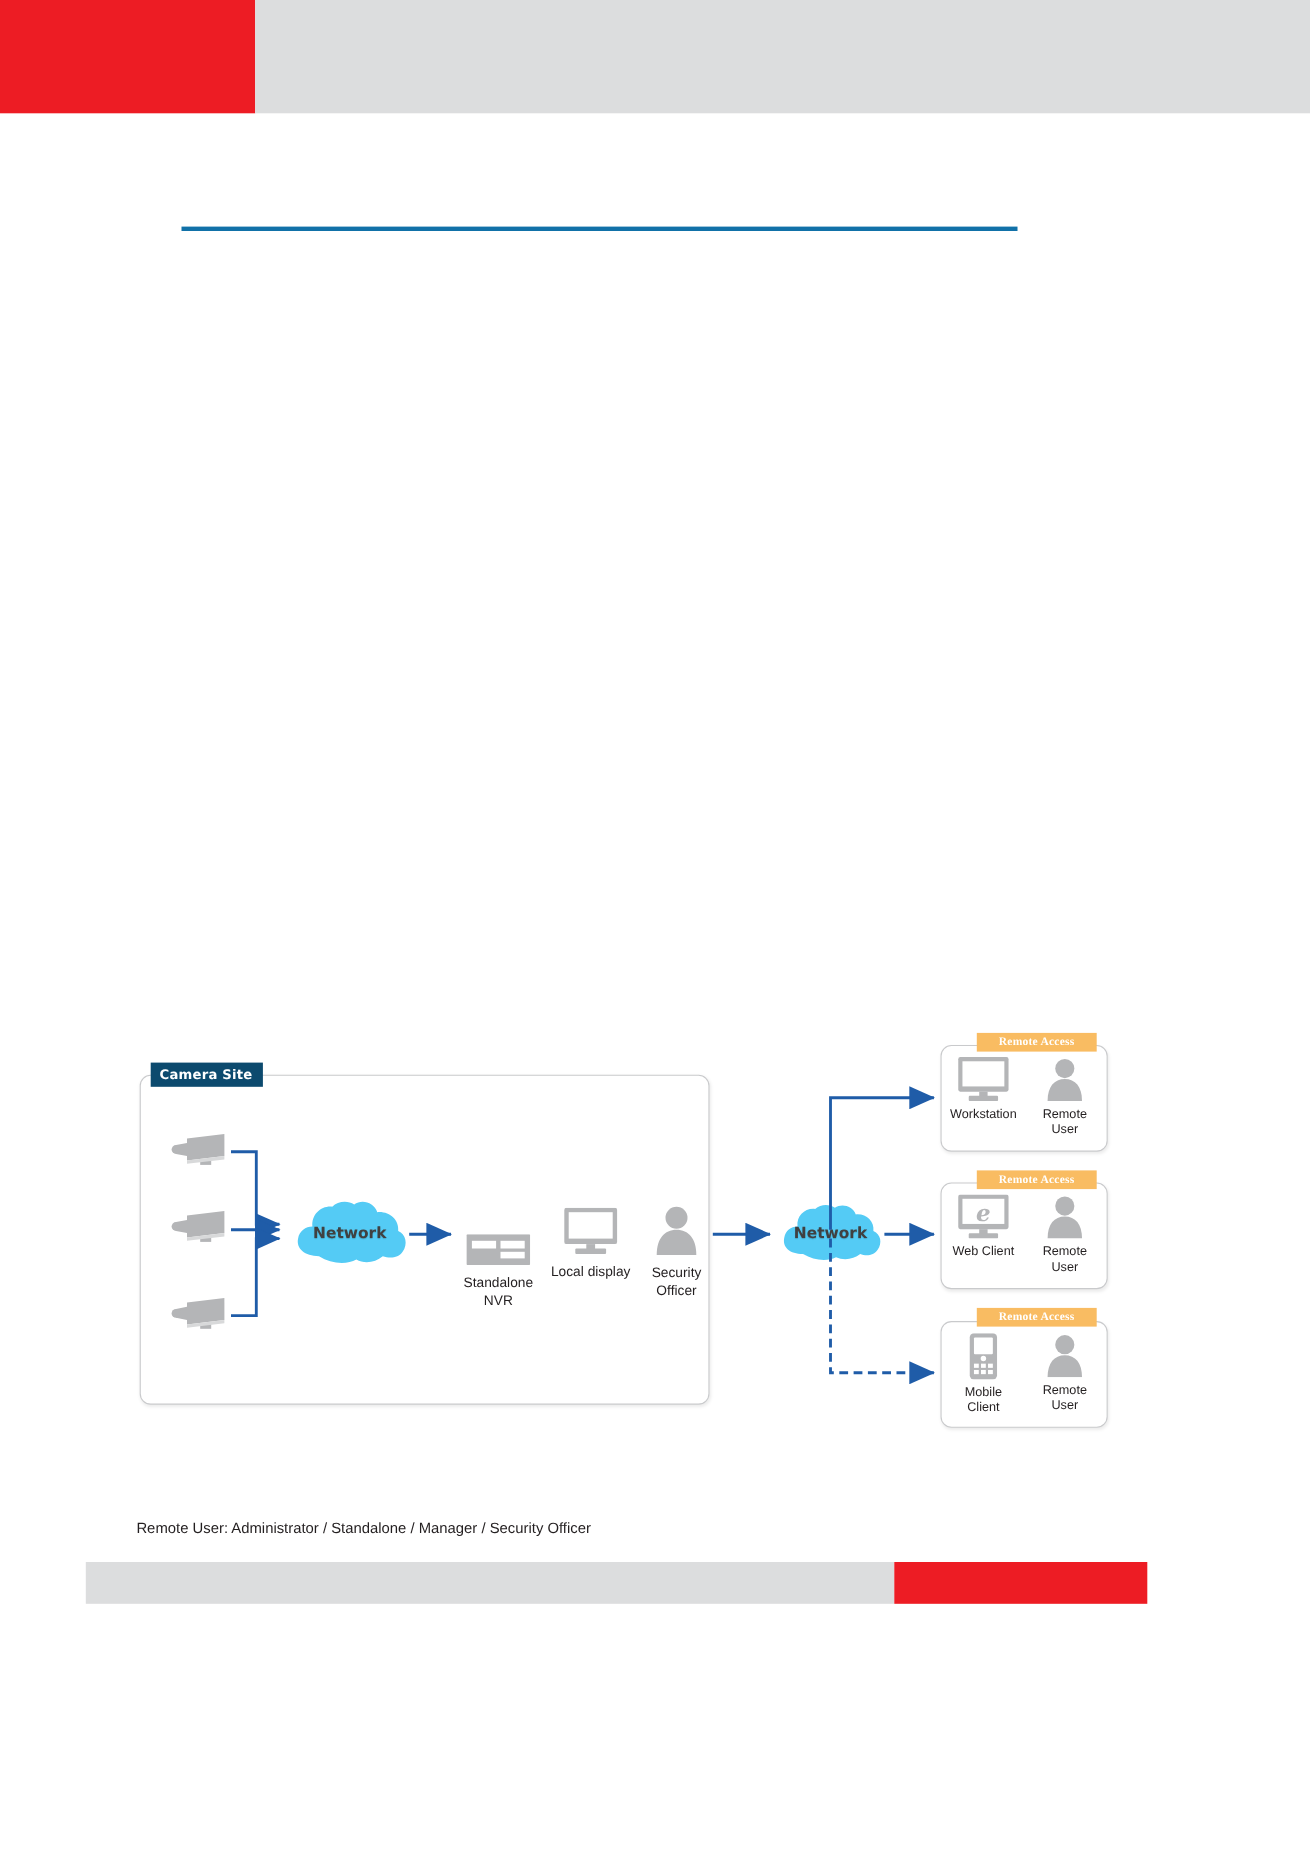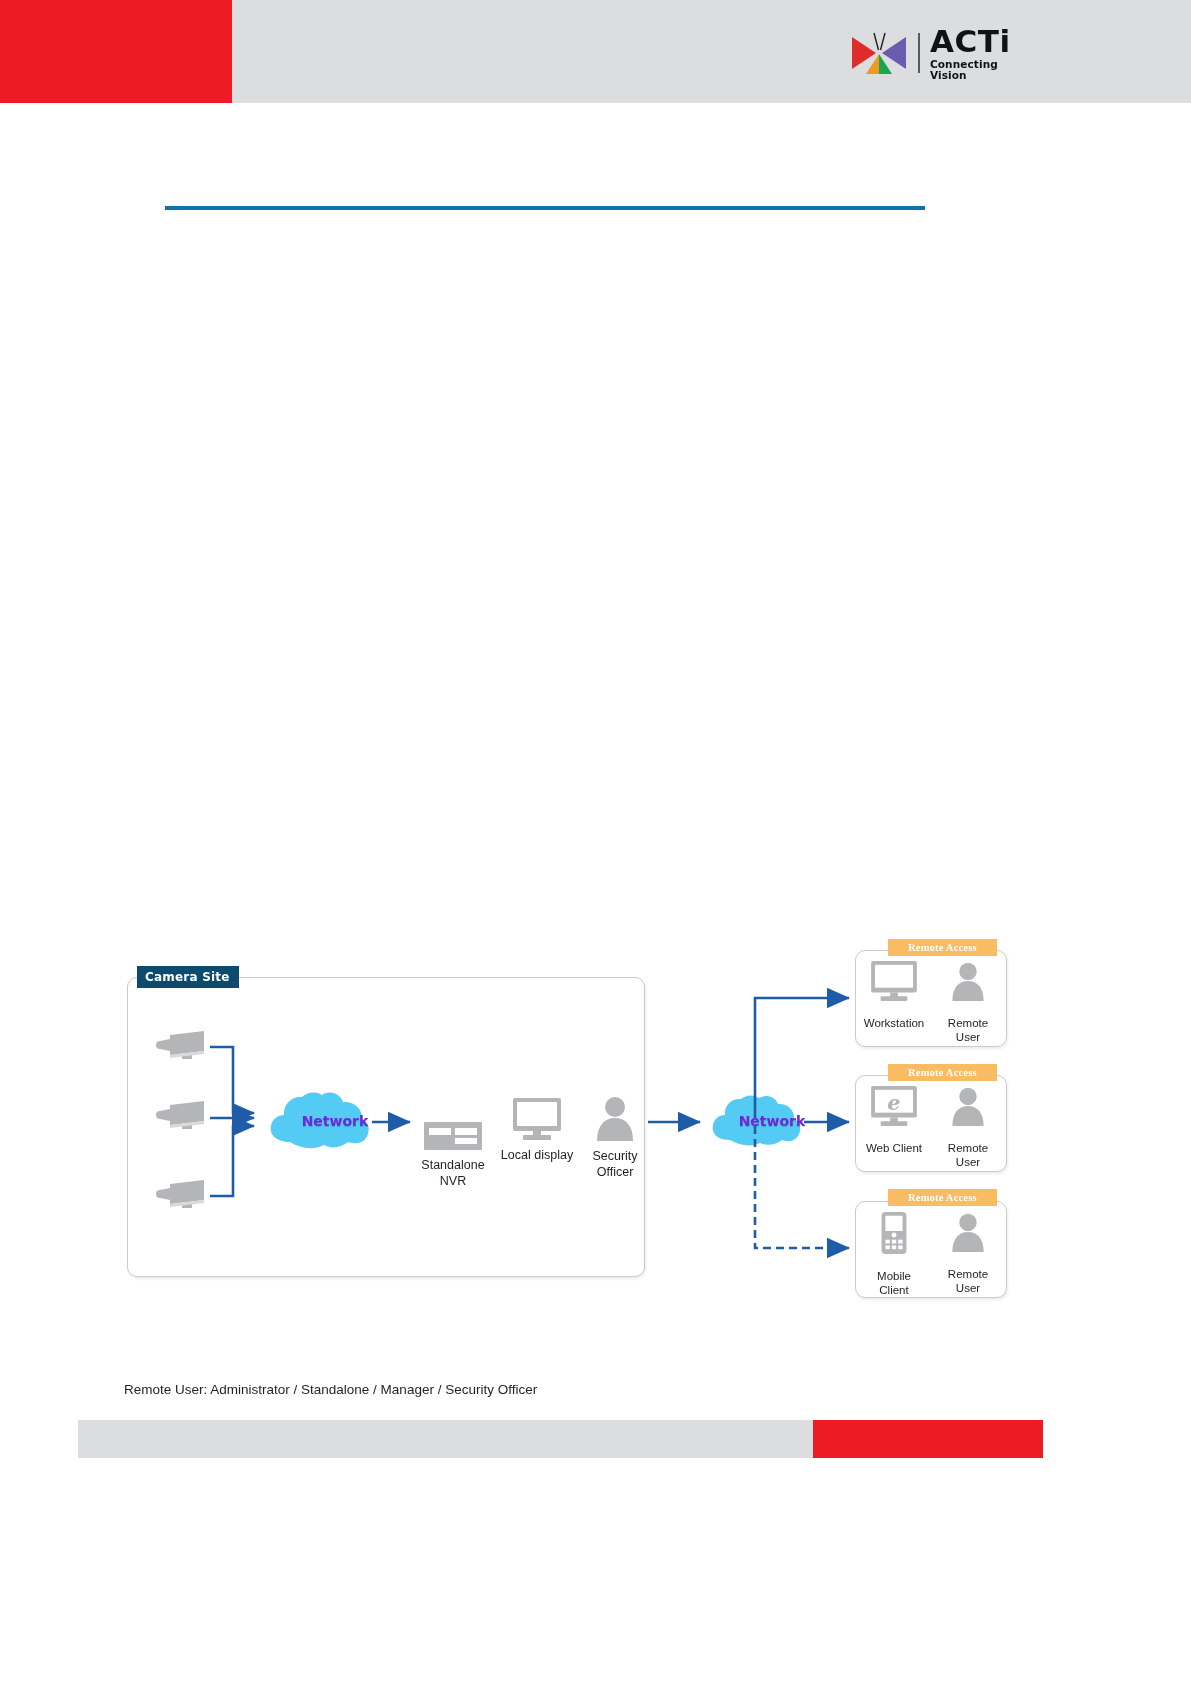--- a/index.html
+++ b/index.html
@@ -55,24 +55,24 @@
   .icon-grey { fill: #B4B5B7; }
 
   .cam { position: absolute; width: 56px; height: 40px; }
   .cam1 { left: 36px; top: 97px; }
   .cam2 { left: 36px; top: 167px; }
   .cam3 { left: 36px; top: 246px; }
 
   
   .cloud { position: absolute; }
   .cloud-lbl {
-    position: absolute; left: 17px; top: 0; width: 100%; height: 100%;
+    position: absolute; left: 0; top: 0; width: 100%; height: 100%;
     display: flex; align-items: center; justify-content: center;
     font-family: "DejaVu Sans", sans-serif;
-    color: #6d28d9; font-weight: bold; font-size: 14px;
+    color: #404040; font-weight: bold; font-size: 14px;
     text-shadow: 0 1px 1px rgba(0,0,0,0.18); pointer-events: none;
   }
   .cloud-a { left: 145px; top: 160px; width: 110px; height: 62px; }
   .cloud-b { left: 588px; top: 163px; width: 98px; height: 56px; }
 
   .node { position: absolute; text-align: center; }
   .node-cap {
     font-family: "Liberation Sans", sans-serif;
     font-size: 12.5px; color: #231F20; line-height: 1.25; margin-top: 4px; white-space: pre-line;
   }
@@ -97,21 +97,21 @@
     padding: 3px 20px; letter-spacing: 0.2px; white-space: nowrap;
   }
   .rb1 { top: 9px; }
   .rb2 { top: 134px; }
   .rb3 { top: 259px; }
 
   .ra-inner { position: absolute; left: 0; top: 10px; width: 100%; height: 86px; display: flex; justify-content: center; gap: 10px; }
   .ra-cell { width: 64px; text-align: center; display: flex; flex-direction: column; align-items: center; }
   .ra-cap {
     font-family: "Liberation Sans", sans-serif;
-    font-size: 11.5px; color: #231F20; line-height: 1.2; margin-top: 16px; white-space: pre-line;
+    font-size: 11.5px; color: #231F20; line-height: 1.2; margin-top: 6px; white-space: pre-line;
   }
 
   
   .wires { position: absolute; left: 0; top: 0; width: 960px; height: 400px; pointer-events: none; }
 
   
   .diagram-caption {
     position: absolute; left: 124px; top: 1382px;
     font-family: "Liberation Sans", sans-serif;
     font-size: 13.5px; color: #231F20; white-space: nowrap;
@@ -122,42 +122,20 @@
   .footer-gray { position: absolute; left: 78px; top: 0; width: 735px; height: 38px; background: #DCDDDE; }
   .footer-red  { position: absolute; left: 813px; top: 0; width: 230px; height: 38px; background: #ED1C24; }
 </style>
 </head>
 <body>
 
 <div class="header">
   <div class="header-red"></div>
   <div class="header-gray"></div>
 
-  <div class="logo">
-    <div class="logo-mark">
-      <svg width="62" height="46" viewBox="0 0 62 46">
-
-        <path d="M26 3 L30.5 20" stroke="#231F20" stroke-width="1.4" fill="none"></path>
-        <path d="M37 3 L32.5 20" stroke="#231F20" stroke-width="1.4" fill="none"></path>
-
-        <path d="M4 7 L28 23 L4 39 Z" fill="#E02B2B"></path>
-
-        <path d="M58 7 L34 23 L58 39 Z" fill="#6B5BAF"></path>
-
-        <path d="M18 44 L31 24 L31 44 Z" fill="#EE9A22"></path>
-
-        <path d="M44 44 L31 24 L31 44 Z" fill="#18A651"></path>
-      </svg>
-    </div>
-    <div class="logo-divider"></div>
-    <div class="logo-text">
-      <div class="logo-name">ACTi</div>
-      <div class="logo-tag">Connecting Vision</div>
-    </div>
-  </div>
 </div>
 
 <div class="blue-rule"></div>
 
 <div class="diagram">
 
   <div class="site-box"></div>
   <div class="site-badge">Camera Site</div>
 
   <div class="cam cam1">

